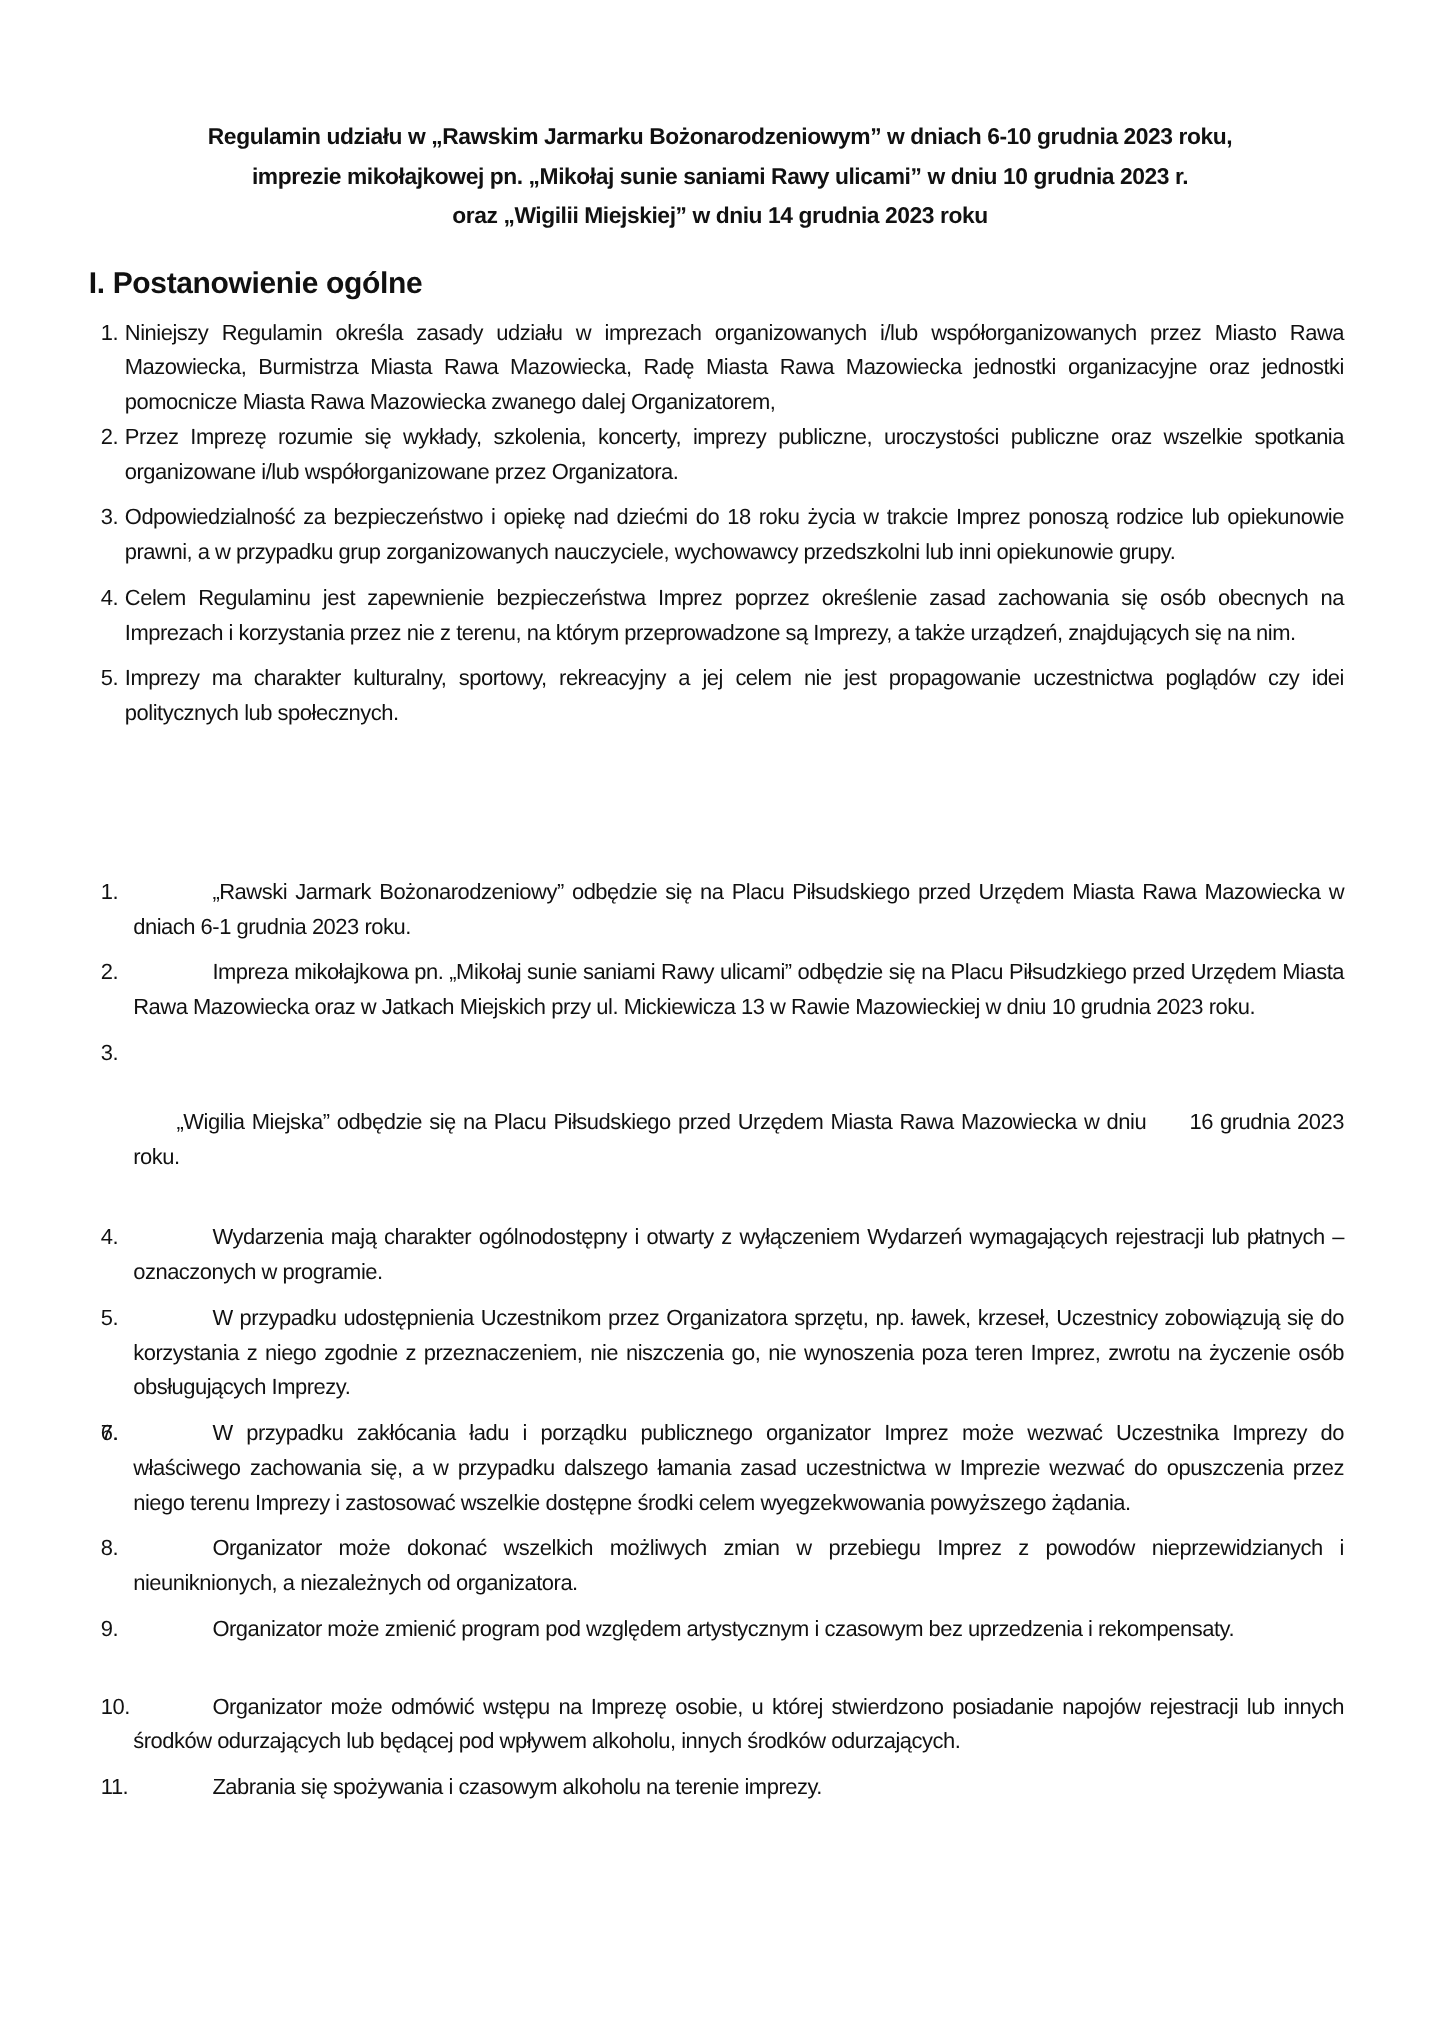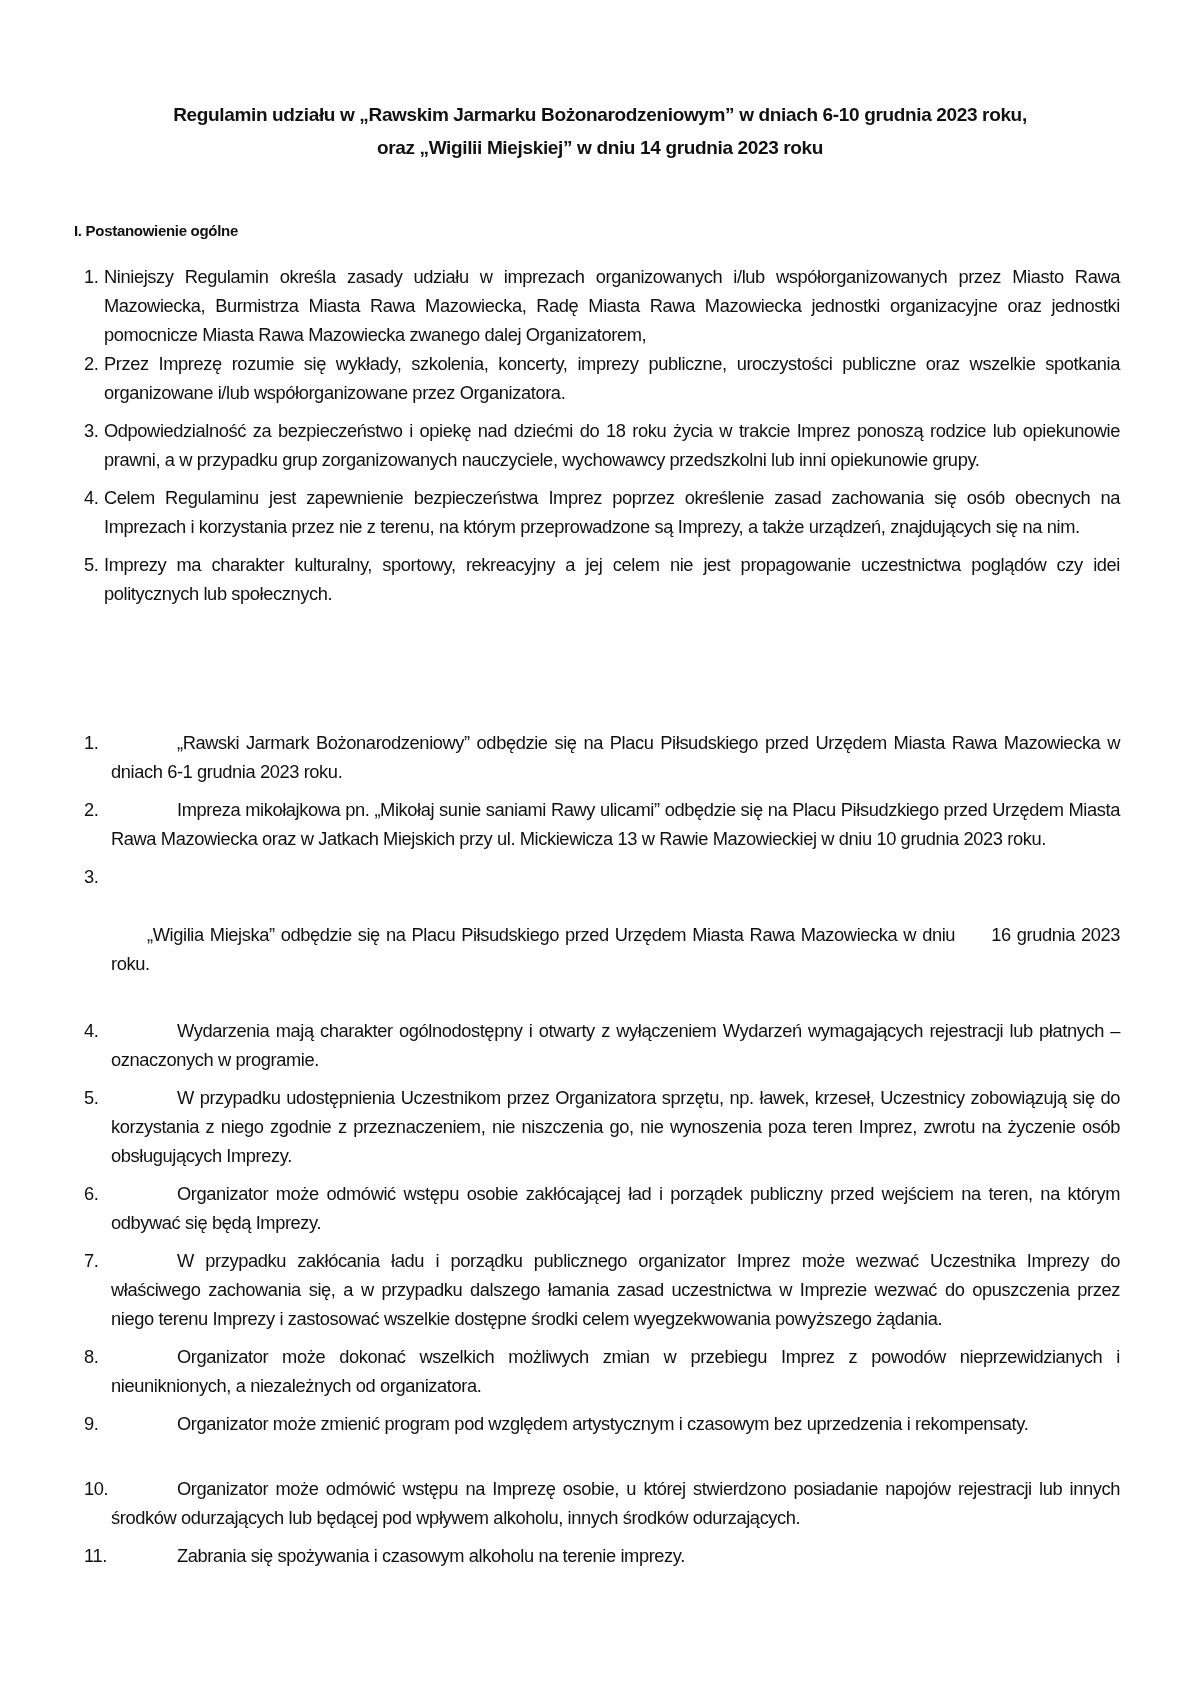--- a/index.html
+++ b/index.html
@@ -9,41 +9,42 @@
       color: #111111;
     }
     .page { position: relative; width: 1200px; height: 1697px; }
     .title {
       position: absolute; left: 120px; width: 960px; top: 98px;
       text-align: center; font-weight: bold; font-size: 19px; line-height: 33px;
       letter-spacing: -0.35px;
     }
     .title div { white-space: nowrap; }
     .section-heading {
-      position: absolute; font-weight: bold; font-size: 15px; letter-spacing: -0.3px;
+      position: absolute; font-weight: bold; font-size: 25px; letter-spacing: -0.3px;
       white-space: nowrap;
     }
     .sec1-heading { left: 74px; top: 222px; }
     .sec2-heading { left: 84px; top: 688px; }
     .list { position: absolute; left: 84px; width: 1036px; font-size: 18.3px; line-height: 29px; letter-spacing: -0.4px; }
     .item { position: relative; text-align: justify; text-align-last: left; }
     .s1 .item { padding-left: 20px; }
     .s1 .item .num { position: absolute; left: 0; top: 0; }
     .s2 .item { padding-left: 27px; text-indent: 66px; }
     .s2 .item .num { position: absolute; left: 0; top: 0; text-indent: 0; }
     .s1 { top: 262px; }
     .s2 { top: 728px; }
   </style>
 </head>
 <body>
 
 <div class="page">
 
   <div class="title">
     <div>Regulamin udziału w „Rawskim Jarmarku Bożonarodzeniowym” w dniach 6-10 grudnia 2023 roku,</div>
+    <div>imprezie mikołajkowej pn. „Mikołaj sunie saniami Rawy ulicami” w dniu 10 grudnia 2023 r.</div>
     <div>oraz „Wigilii Miejskiej” w dniu 14 grudnia 2023 roku</div>
   </div>
 
   <div class="section-heading sec1-heading">I. Postanowienie ogólne</div>
 
   <div class="list s1">
     <div class="item" style="margin-bottom:0px;">
       <span class="num">1.</span>
       <span>Niniejszy Regulamin określa zasady udziału w imprezach organizowanych i/lub współorganizowanych przez Miasto Rawa Mazowiecka, Burmistrza Miasta Rawa Mazowiecka, Radę Miasta Rawa Mazowiecka  jednostki organizacyjne oraz jednostki pomocnicze Miasta Rawa Mazowiecka zwanego dalej Organizatorem,</span>
     </div>
@@ -82,21 +83,20 @@
     <div class="item" style="margin-bottom:9px;">
       <span class="num">4.</span>
       <span>Wydarzenia mają charakter ogólnodostępny i otwarty z wyłączeniem Wydarzeń wymagających rejestracji lub płatnych – oznaczonych w programie.</span>
     </div>
     <div class="item" style="margin-bottom:9px;">
       <span class="num">5.</span>
       <span>W przypadku udostępnienia Uczestnikom przez Organizatora sprzętu, np. ławek, krzeseł, Uczestnicy zobowiązują się do korzystania z niego zgodnie z przeznaczeniem, nie niszczenia go, nie wynoszenia poza teren Imprez, zwrotu na życzenie osób obsługujących Imprezy.</span>
     </div>
     <div class="item" style="margin-bottom:9px;">
       <span class="num">6.</span>
-      <span>Organizator może odmówić wstępu osobie zakłócającej ład i porządek publiczny przed wejściem na teren, na którym odbywać się będą Imprezy.</span>
     </div>
     <div class="item" style="margin-bottom:9px;">
       <span class="num">7.</span>
       <span>W przypadku zakłócania ładu i porządku publicznego organizator Imprez może wezwać Uczestnika Imprezy do właściwego zachowania się, a w przypadku dalszego łamania zasad uczestnictwa w Imprezie wezwać do opuszczenia przez niego terenu Imprezy i zastosować wszelkie dostępne środki celem wyegzekwowania powyższego żądania.</span>
     </div>
     <div class="item" style="margin-bottom:9px;">
       <span class="num">8.</span>
       <span>Organizator może dokonać wszelkich możliwych zmian w przebiegu Imprez z powodów nieprzewidzianych i nieuniknionych, a niezależnych od organizatora.</span>
     </div>
     <div class="item" style="margin-bottom:9px;">

